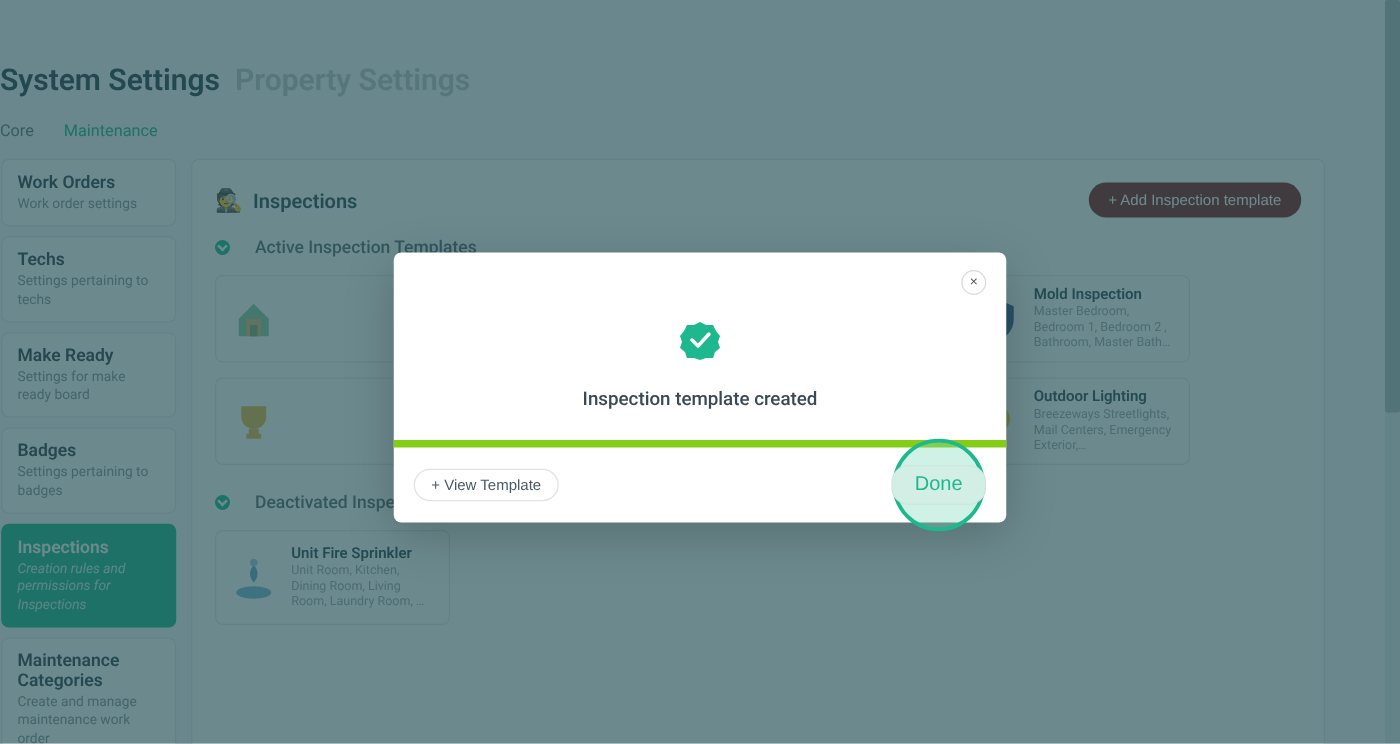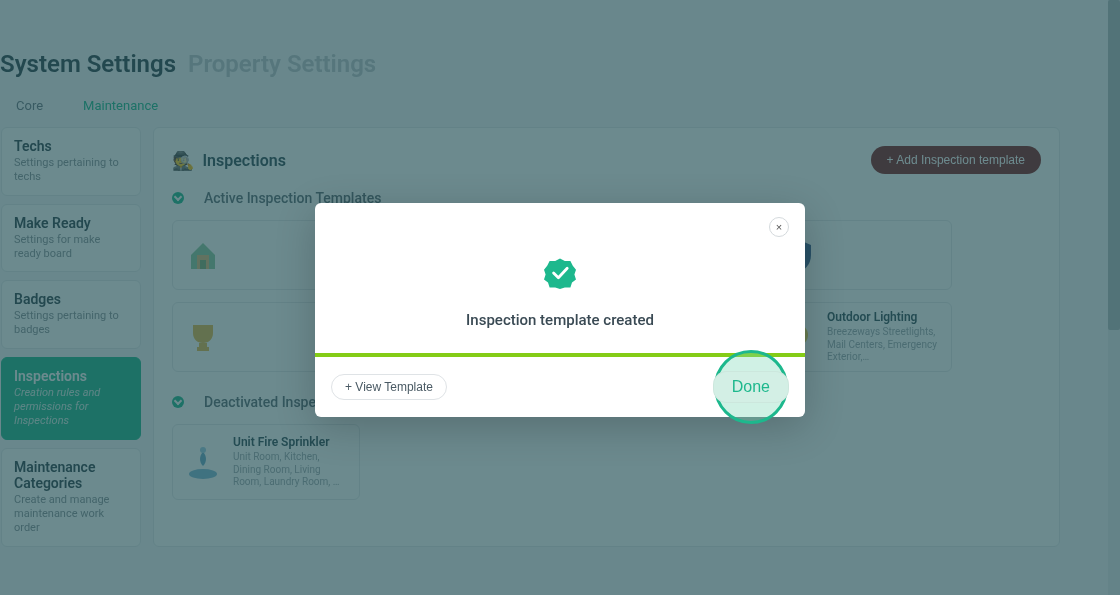--- a/index.html
+++ b/index.html
@@ -32,21 +32,20 @@
     }
     .sub-tabs {
       display: flex;
       gap: 24px;
       padding: 20px 0 0 0;
     }
     .sub-tab {
       font-size: 13px;
       color: #6b7580;
       cursor: pointer;
-      padding-left: 16px;
     }
     .sub-tab.active {
       color: #1db88d;
     }
     .content {
       display: flex;
       gap: 12px;
       padding: 14px 0 0 1px;
     }
     .sidebar {
@@ -235,21 +234,21 @@
       display: flex;
       align-items: center;
       justify-content: center;
     }
     .modal-title {
       font-size: 15px;
       font-weight: 500;
       color: #3a4a54;
     }
     .modal-footer {
-      border-top: 4px solid #84cc16;
+      border-top: 6px solid #84cc16;
       padding: 14px 16px;
       display: flex;
       justify-content: space-between;
       align-items: center;
     }
     .view-template-btn {
       background: #ffffff;
       border: 1px solid #dfe3e6;
       border-radius: 14px;
       padding: 5px 13px;
@@ -310,20 +309,24 @@
     <div class="main-tab">Property Settings</div>
   </div>
   <div class="sub-tabs">
     <div class="sub-tab">Core</div>
     <div class="sub-tab active">Maintenance</div>
   </div>
   <div class="content">
 
     <div class="sidebar">
       <div class="sidebar-item">
+        <div class="sidebar-item-title">Work Orders</div>
+        <div class="sidebar-item-desc">Work order settings</div>
+      </div>
+      <div class="sidebar-item">
         <div class="sidebar-item-title">Techs</div>
         <div class="sidebar-item-desc">Settings pertaining to techs</div>
       </div>
       <div class="sidebar-item">
         <div class="sidebar-item-title">Make Ready</div>
         <div class="sidebar-item-desc">Settings for make ready board</div>
       </div>
       <div class="sidebar-item">
         <div class="sidebar-item-title">Badges</div>
         <div class="sidebar-item-desc">Settings pertaining to badges</div>
@@ -363,20 +366,24 @@
             <div class="template-name"></div>
           </div>
         </div>
         <div class="template-card"></div>
         <div class="template-card"></div>
         <div class="template-card">
           <div class="template-icon">
             <svg viewBox="0 0 40 40">
                 <path d="M20 4 L34 10 L34 20 C34 30 27 36 20 38 C13 36 6 30 6 20 L6 10 Z" fill="#3d5d8f"></path>
               </svg>
+          </div>
+          <div class="template-info">
+            <div class="template-name">Mold Inspection</div>
+            <div class="template-desc">Master Bedroom, Bedroom 1, Bedroom 2 , Bathroom, Master Bath…</div>
           </div>
         </div>
         <div class="template-card">
           <div class="template-icon">
             <svg viewBox="0 0 40 40">
                 <path d="M10 8 L30 8 L30 16 C30 22 26 26 20 26 C14 26 10 22 10 16 Z M16 26 L24 26 L24 30 L26 30 L26 34 L14 34 L14 30 L16 30 Z" fill="#e6b84a"></path>
               </svg>
           </div>
           <div class="template-info"></div>
         </div>

